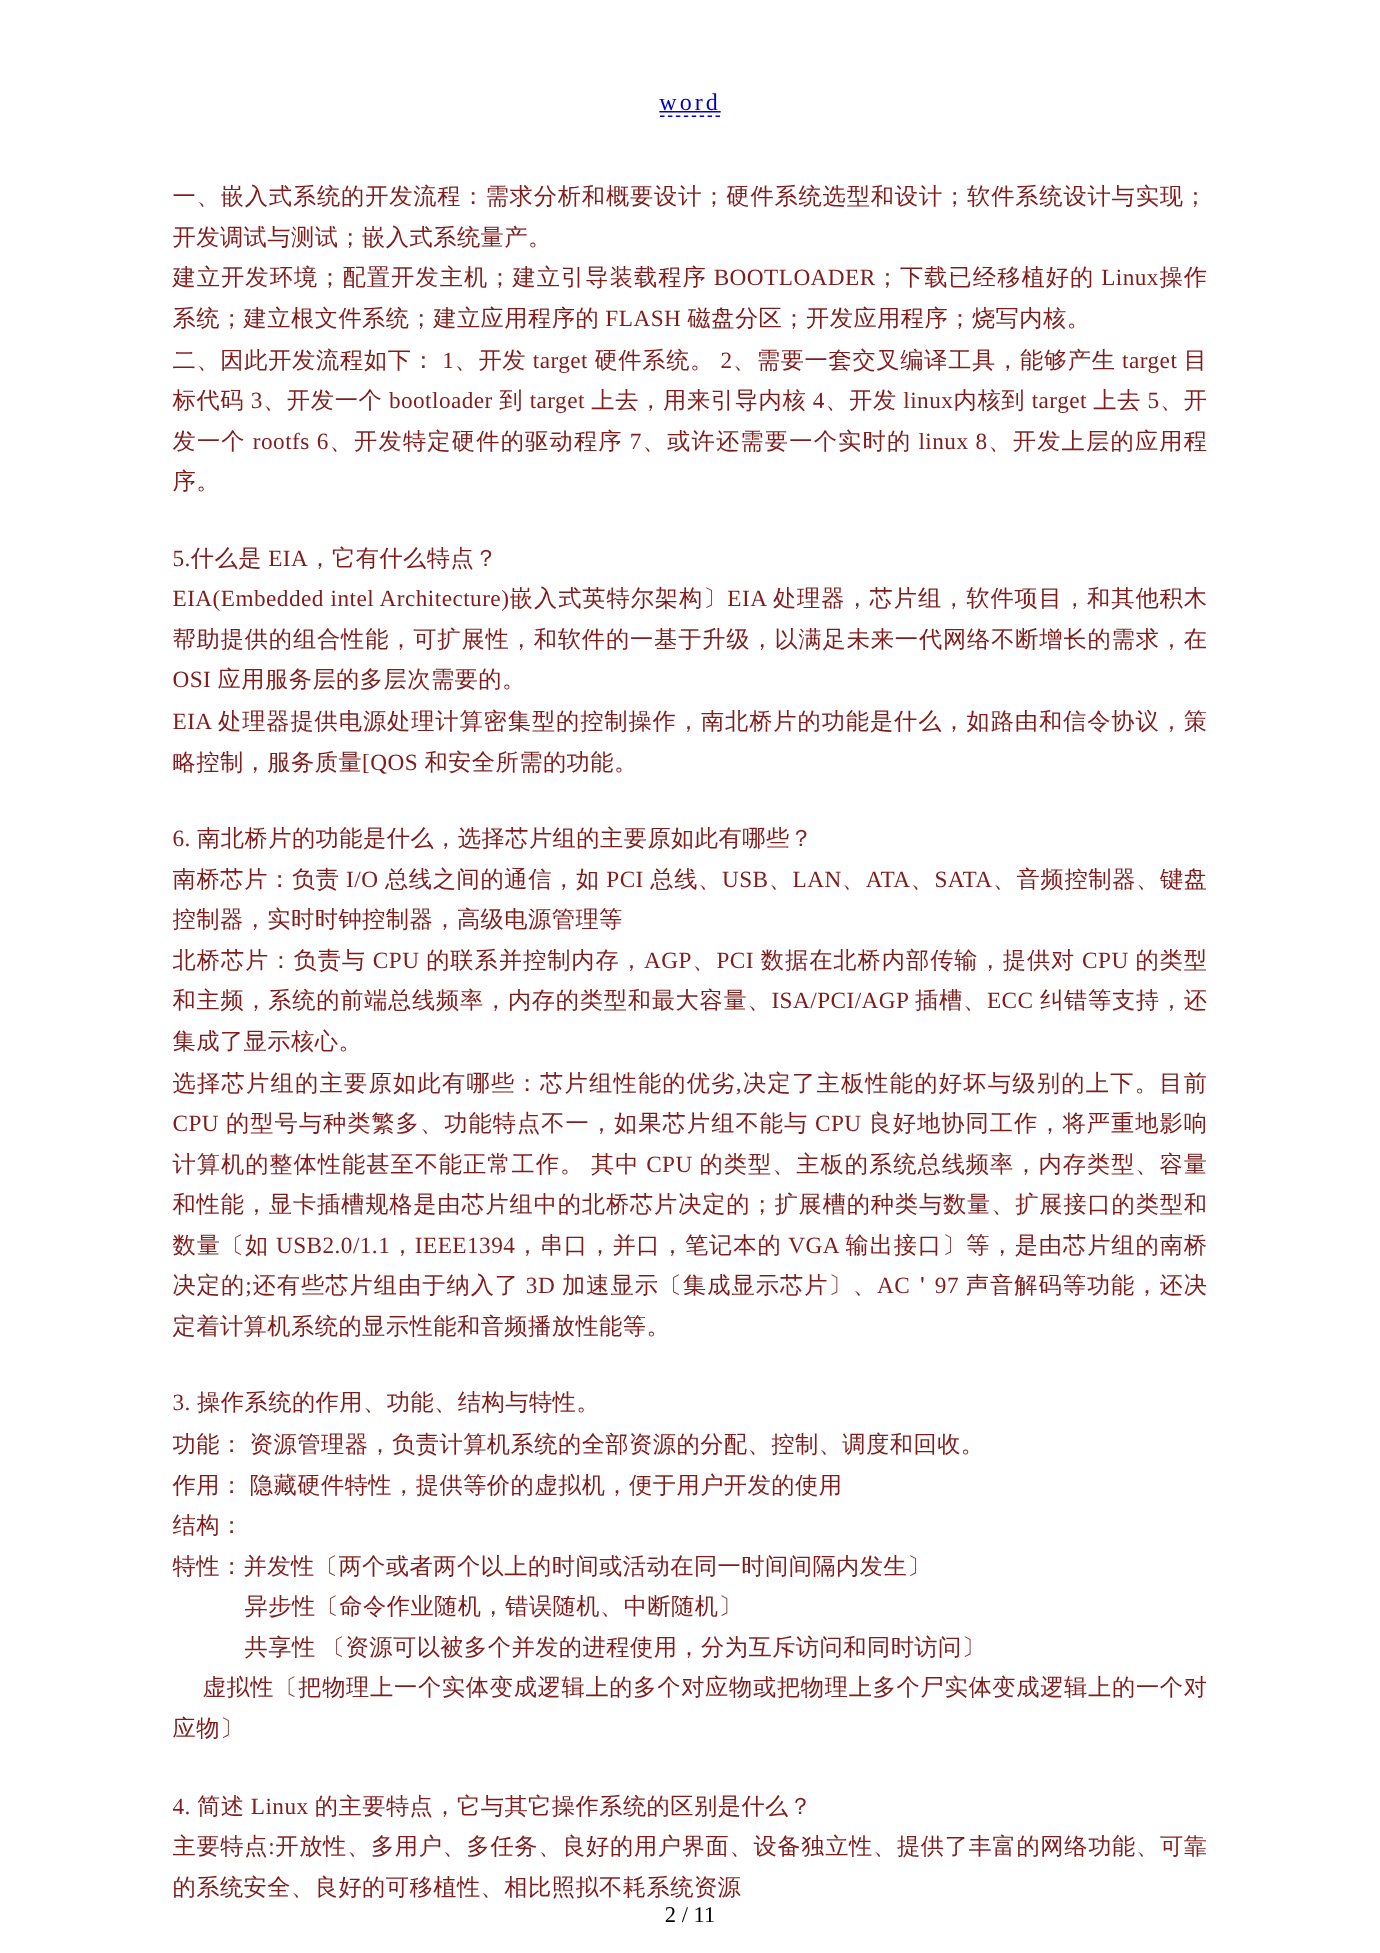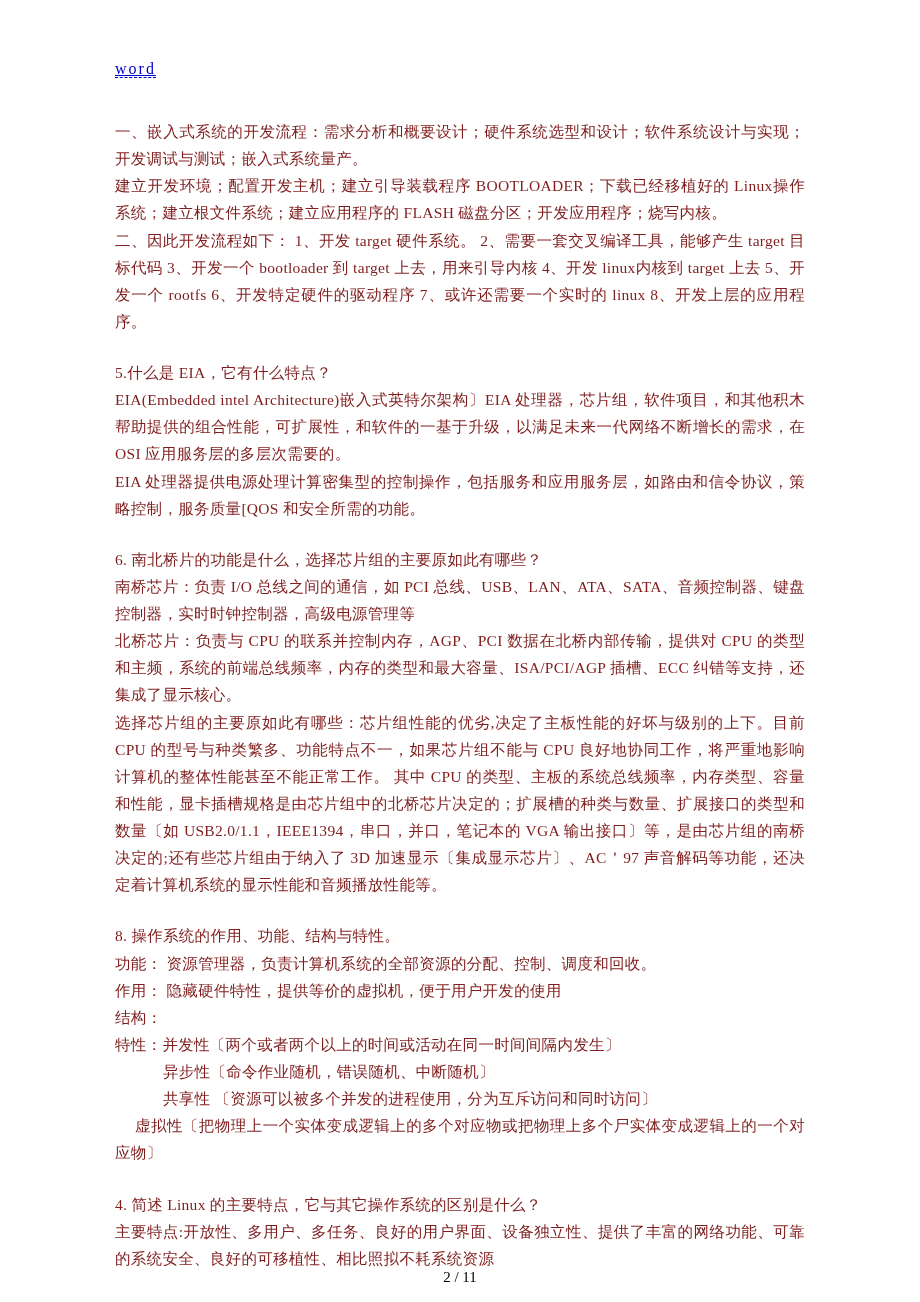--- a/index.html
+++ b/index.html
@@ -11,21 +11,21 @@
   }
   .page {
     width: 920px;
     min-height: 1302px;
     margin: 0 auto;
     box-sizing: border-box;
     padding: 60px 115px 40px 115px;
     position: relative;
   }
   .header {
-    text-align: left;
+    text-align: center;
     margin-bottom: 40px;
   }
   .header a {
     color: #0000cc;
     text-decoration: underline;
     border-bottom: 1px dashed #0000cc;
     font-size: 16px;
     letter-spacing: 2px;
     font-family: "SimSun", serif;
   }
@@ -74,32 +74,32 @@
 
     <div class="block">
       <p class="para">一、嵌入式系统的开发流程：需求分析和概要设计；硬件系统选型和设计；软件系统设计与实现；开发调试与测试；嵌入式系统量产。</p>
       <p class="para">建立开发环境；配置开发主机；建立引导装载程序 BOOTLOADER；下载已经移植好的 Linux操作系统；建立根文件系统；建立应用程序的 FLASH 磁盘分区；开发应用程序；烧写内核。</p>
       <p class="para">二、因此开发流程如下：  1、开发 target 硬件系统。  2、需要一套交叉编译工具，能够产生 target 目标代码  3、开发一个 bootloader 到 target 上去，用来引导内核    4、开发 linux内核到 target 上去  5、开发一个 rootfs  6、开发特定硬件的驱动程序  7、或许还需要一个实时的 linux    8、开发上层的应用程序。</p>
     </div>
 
     <div class="block">
       <p class="para">5.什么是 EIA，它有什么特点？</p>
       <p class="para">EIA(Embedded intel Architecture)嵌入式英特尔架构〕EIA 处理器，芯片组，软件项目，和其他积木帮助提供的组合性能，可扩展性，和软件的一基于升级，以满足未来一代网络不断增长的需求，在 OSI 应用服务层的多层次需要的。</p>
-      <p class="para">EIA 处理器提供电源处理计算密集型的控制操作，包括服务和应用服务层，如路由和信令协议，策略控制，服务质量[QOS 和安全所需的功能。</p>
+      <p class="para">EIA 处理器提供电源处理计算密集型的控制操作，南北桥片的功能是什么，如路由和信令协议，策略控制，服务质量[QOS 和安全所需的功能。</p>
     </div>
 
     <div class="block">
       <p class="para">6.  南北桥片的功能是什么，选择芯片组的主要原如此有哪些？</p>
       <p class="para">南桥芯片：负责 I/O 总线之间的通信，如 PCI 总线、USB、LAN、ATA、SATA、音频控制器、键盘控制器，实时时钟控制器，高级电源管理等</p>
       <p class="para">北桥芯片：负责与 CPU 的联系并控制内存，AGP、PCI 数据在北桥内部传输，提供对 CPU 的类型和主频，系统的前端总线频率，内存的类型和最大容量、ISA/PCI/AGP 插槽、ECC 纠错等支持，还集成了显示核心。</p>
       <p class="para">选择芯片组的主要原如此有哪些：芯片组性能的优劣,决定了主板性能的好坏与级别的上下。目前 CPU 的型号与种类繁多、功能特点不一，如果芯片组不能与 CPU 良好地协同工作，将严重地影响计算机的整体性能甚至不能正常工作。  其中 CPU 的类型、主板的系统总线频率，内存类型、容量和性能，显卡插槽规格是由芯片组中的北桥芯片决定的；扩展槽的种类与数量、扩展接口的类型和数量〔如 USB2.0/1.1，IEEE1394，串口，并口，笔记本的 VGA 输出接口〕等，是由芯片组的南桥决定的;还有些芯片组由于纳入了 3D 加速显示〔集成显示芯片〕、AC＇97 声音解码等功能，还决定着计算机系统的显示性能和音频播放性能等。</p>
     </div>
 
     <div class="block">
-      <p class="para">8.  操作系统的作用、功能、结构与特性。</p>
+      <p class="para">3.  操作系统的作用、功能、结构与特性。</p>
       <p class="para">功能：  资源管理器，负责计算机系统的全部资源的分配、控制、调度和回收。</p>
       <p class="para">作用：  隐藏硬件特性，提供等价的虚拟机，便于用户开发的使用</p>
       <p class="para">结构：</p>
       <p class="para">特性：并发性〔两个或者两个以上的时间或活动在同一时间间隔内发生〕</p>
       <p class="para indent1">异步性〔命令作业随机，错误随机、中断随机〕</p>
       <p class="para indent1">共享性 〔资源可以被多个并发的进程使用，分为互斥访问和同时访问〕</p>
       <p class="para indent-half">虚拟性〔把物理上一个实体变成逻辑上的多个对应物或把物理上多个尸实体变成逻辑上的一个对应物〕</p>
     </div>
 
     <div class="block">

